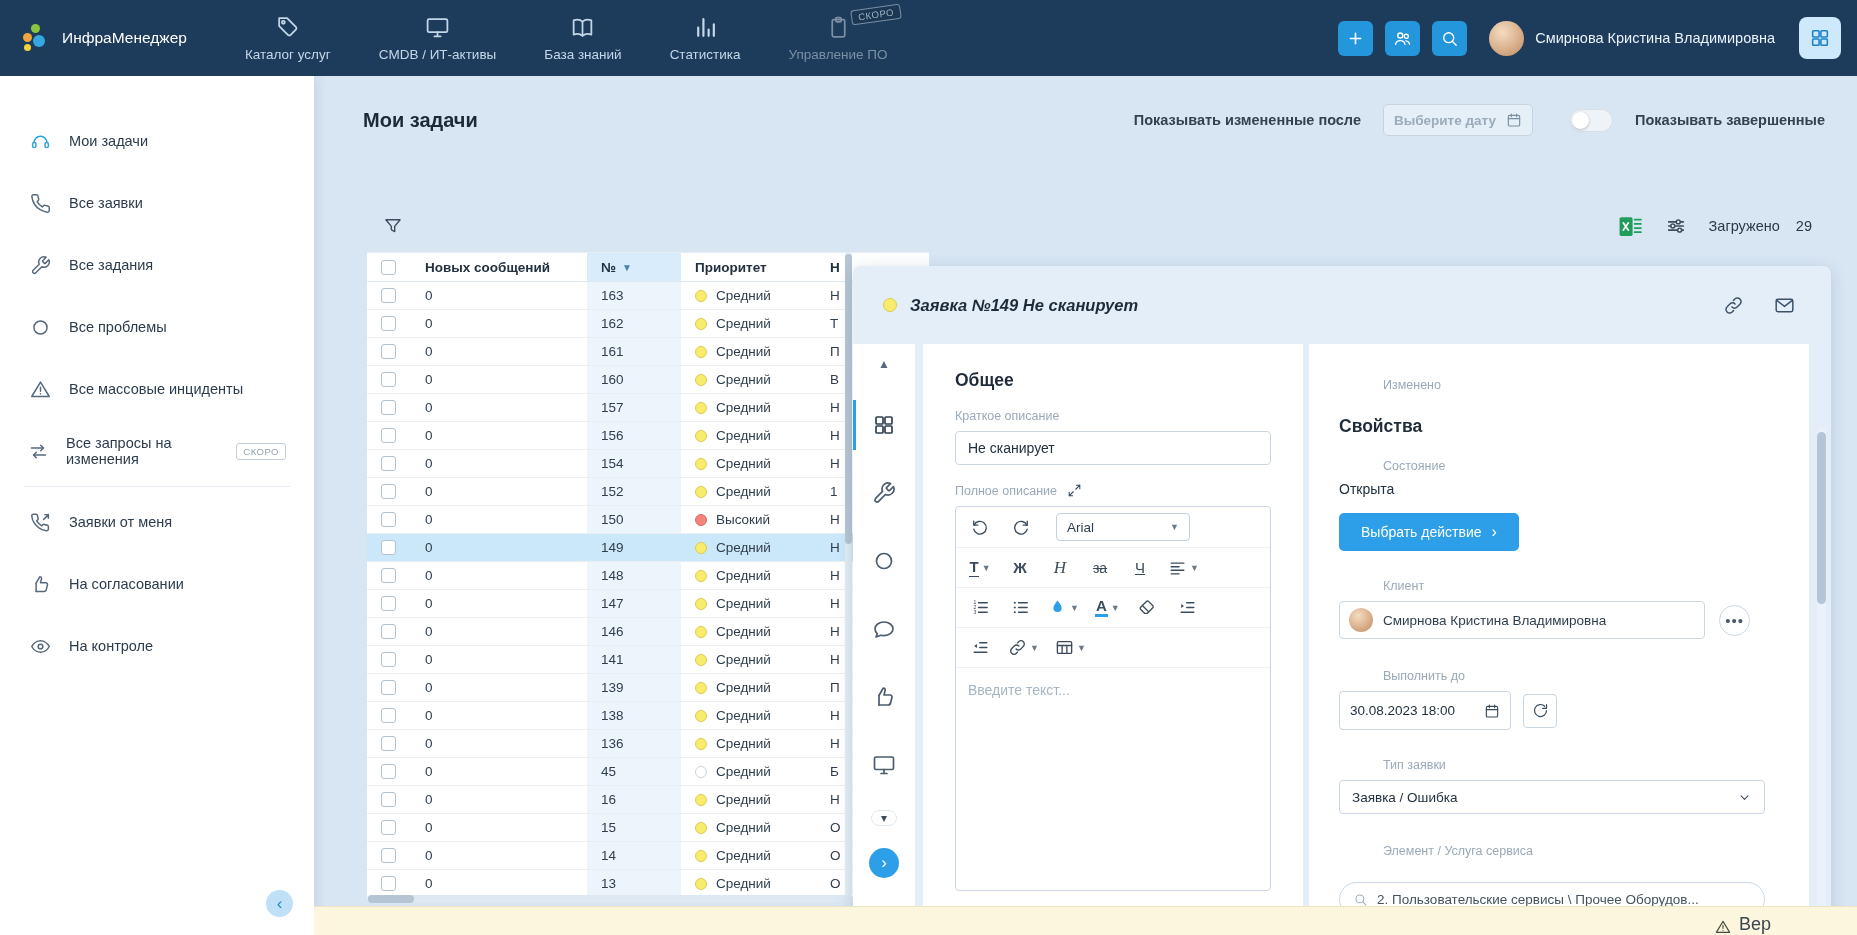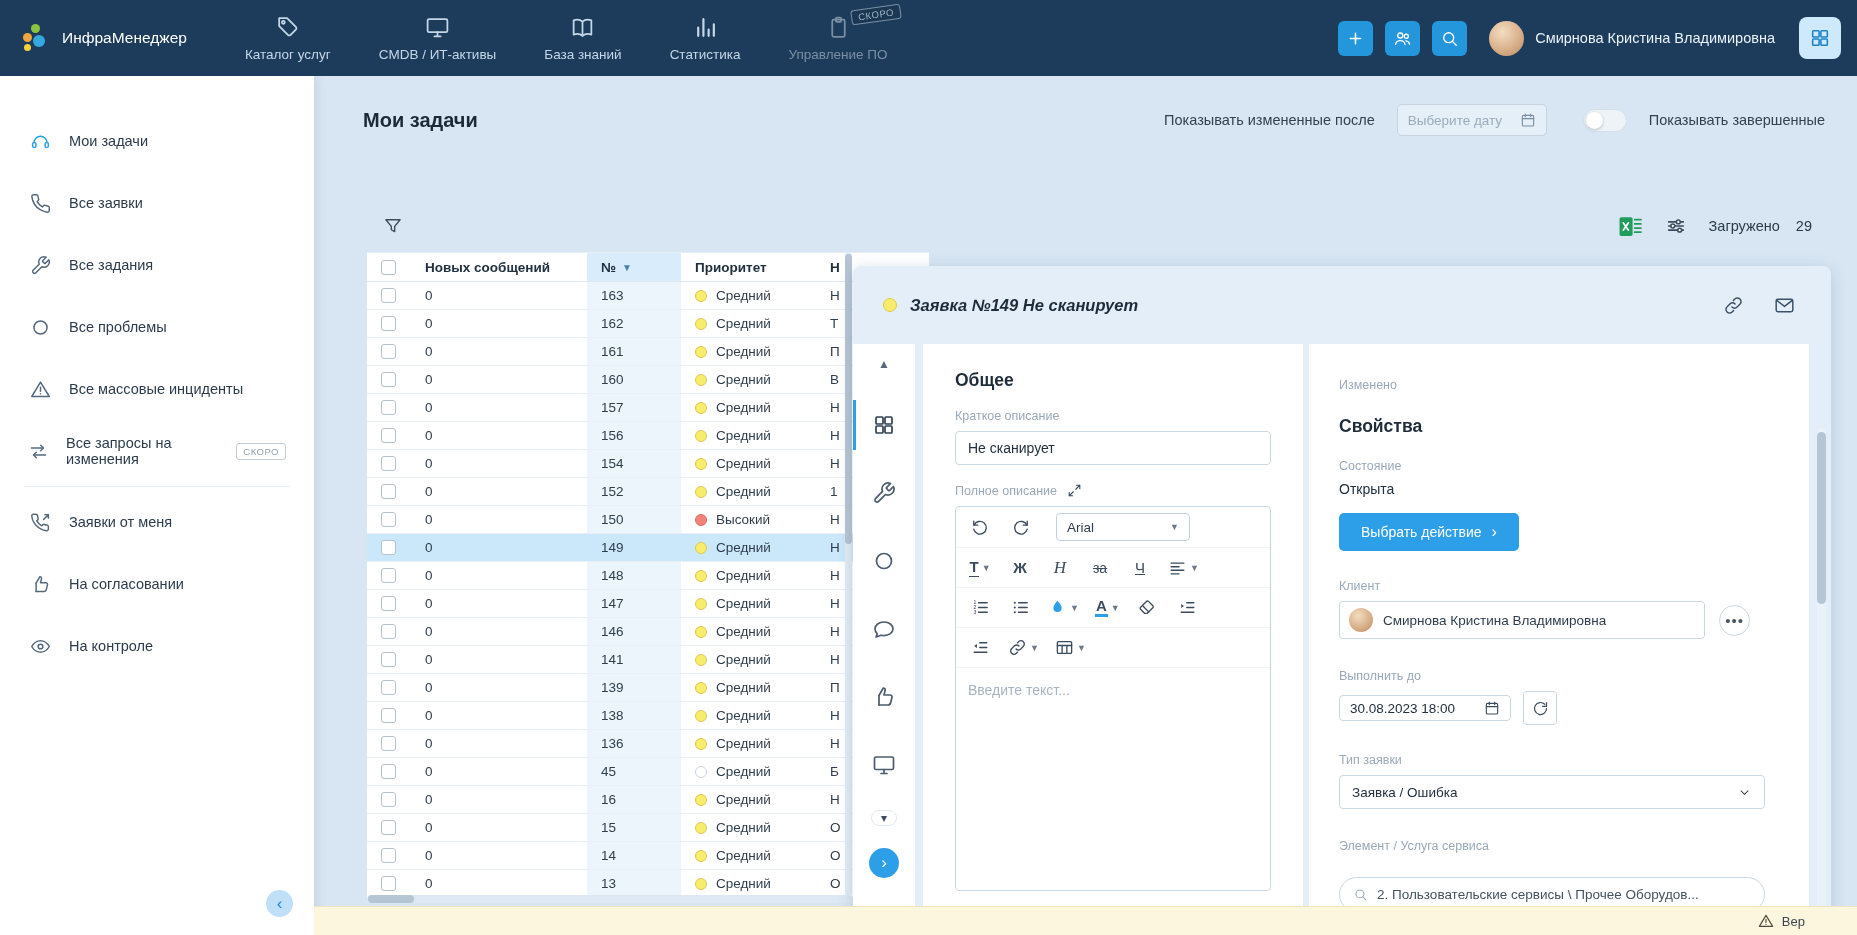--- a/index.html
+++ b/index.html
@@ -54,21 +54,21 @@
   .side-badge { margin-left:10px; font-size:9.5px; letter-spacing:.5px; color:#93a1af; border:1px solid #c3ced8;
     border-radius:3px; padding:2px 6px; }
   .side-divider { height:1px; background:#e6ecf2; margin:4px 24px; }
   .collapse-btn { position:absolute; right:21px; bottom:18px; width:27px; height:27px; border:none; border-radius:50%;
     background:#bfe0f7; color:#1d8ad6; font-size:17px; line-height:1; display:flex; align-items:center; justify-content:center; }
 
   
   .main { position:absolute; left:314px; top:76px; right:0; bottom:0; }
   .page-head { position:absolute; top:24px; left:49px; right:32px; height:40px; display:flex; align-items:center; }
   .page-title { margin:0; font-size:20px; font-weight:bold; color:#1c2a38; }
-  .head-right { margin-left:auto; display:flex; align-items:center; gap:22px; }
+  .head-right { margin-left:auto; display:flex; align-items:center; gap:22px;font-weight:bold; }
   .changed-label { font-size:14.5px; color:#33424f; }
   .date-input { width:150px; height:32px; border:1px solid #c6d4e2; border-radius:5px; display:flex; align-items:center;
     padding:0 10px; gap:8px; color:#9aabbb; font-size:13.5px; background:rgba(255,255,255,.35); }
   .date-input .cal-ic { margin-left:auto; color:#7b8ea0; display:flex; }
   .cal-ic svg { width:16px; height:16px; }
   .toggle { width:44px; height:23px; border-radius:12px; background:#eef3f8; border:1px solid #d5dfe9; position:relative; margin-left:14px; }
   .toggle .knob { position:absolute; left:2px; top:2px; width:17px; height:17px; border-radius:50%; background:#fff;
     box-shadow:0 1px 3px rgba(40,60,80,.3); }
   .toggle-label { font-size:14.5px; color:#33424f; }
 
@@ -148,36 +148,36 @@
     justify-content:space-between; padding:0 10px; font-size:13.5px; color:#2f3e4c; margin-left:8px; }
   .bt-style b { font-weight:600; border-bottom:1.5px solid currentColor; padding-bottom:1px; font-size:15px; }
   .bt-bold { font-weight:800; }
   .bt-italic { font-style:italic; font-family:"Liberation Serif", serif; font-size:17px; }
   .bt-strike { text-decoration:line-through; font-size:14px; }
   .bt-underline { text-decoration:underline; }
   .colorA { font-weight:600; border-bottom:3px solid #2d9fe8; line-height:1.1; padding:0 1px; }
   .ed-body { border-top:1px solid #eef2f7; padding:14px 12px; font-size:14px; color:#a7b4c1; height:224px; }
 
   .props-pane { flex:1; background:#fff; margin:0 22px 0 6px; padding:34px 20px 0 30px; overflow:hidden; }
-  .p-label { font-size:12.5px; color:#9aa9b8; }
+  .p-label { font-size:12.5px; color:#9aa9b8;margin-left:44px; }
   .p-value { font-size:14px; color:#22313f; margin-top:8px; }
   .props-title { margin:24px 0 0; font-size:17.5px; color:#1e2c3a; }
   .state-label { margin-top:22px; }
   .action-btn { margin-top:16px; height:38px; padding:0 22px; border:none; border-radius:5px; background:#2d9fe8;
     color:#fff; font-size:14px; display:flex; align-items:center; gap:10px; font-family:inherit; }
   .action-btn .chev { font-size:16px; }
   .client-label { margin-top:28px; }
   .client-row { margin-top:8px; display:flex; align-items:center; gap:14px; }
   .client-box { width:366px; height:38px; border:1px solid #c9d7e4; border-radius:4px; display:flex; align-items:center;
     gap:10px; padding:0 9px; font-size:13.5px; color:#2f3e4c; }
   .more-btn { width:31px; height:31px; border:1px solid #c9d7e4; border-radius:50%; background:#fff; color:#4a5a68;
     font-size:15px; letter-spacing:1px; display:flex; align-items:center; justify-content:center; }
   .due-label { margin-top:30px; }
   .due-row { margin-top:8px; display:flex; align-items:center; gap:12px; }
-  .date-box { width:172px; height:26px; border:1px solid #c9d7e4; border-radius:4px; display:flex; align-items:center;
+  .date-box { width:172px; height:39px; border:1px solid #c9d7e4; border-radius:4px; display:flex; align-items:center;
     justify-content:space-between; padding:0 10px; font-size:13.5px; color:#22313f; }
   .date-box .cal-ic { color:#3c4c5c; }
   .refresh-btn { width:34px; height:34px; border:1px solid #c9d7e4; border-radius:4px; background:#fff; color:#3c4c5c;
     display:flex; align-items:center; justify-content:center; }
   .refresh-btn svg { width:17px; height:17px; }
   .type-label { margin-top:28px; }
   .select-box { margin-top:8px; width:426px; height:34px; border:1px solid #c9d7e4; border-radius:4px; display:flex;
     align-items:center; justify-content:space-between; padding:0 12px; font-size:13.5px; color:#22313f; }
   .sel-caret { color:#3c4c5c; display:flex; }
   .sel-caret svg { width:15px; height:15px; }
@@ -186,22 +186,22 @@
     align-items:center; gap:9px; padding:0 13px; font-size:13.5px; color:#44535f; }
   .search-sm { color:#9aabbb; display:flex; flex:0 0 15px; }
   .search-sm svg { width:15px; height:15px; }
   .ellip { white-space:nowrap; overflow:hidden; text-overflow:ellipsis; }
 
   .scroll-area { position:absolute; right:5px; top:84px; bottom:4px; width:9px; background:#e9f1f9; border-radius:5px; }
   .scroll-area .pthumb { position:absolute; top:4px; left:0; width:9px; height:172px; background:#b6c5d3; border-radius:5px; }
 
   
   .statusbar { position:absolute; left:0; right:0; bottom:0; height:29px; background:#fbf6dd; border-top:1px solid #eee4bd;
-    z-index:40; display:flex; align-items:center; justify-content:flex-end; padding-right:52px; gap:8px;
-    font-size:13px; color:#3c4650; }
+    z-index:40; display:flex; align-items:flex-end; justify-content:flex-end; padding-right:86px; gap:8px;
+    font-size:18px; color:#3c4650; }
   .warn-ic { color:#4a4a40; display:flex; }
   .warn-ic svg { width:16px; height:16px; }
 </style>
 </head>
 <body>
 
 <div class="app" data-interactable="false">
 
   <header class="topnav" data-interactable="false">
     <div class="brand" data-interactable="true">

